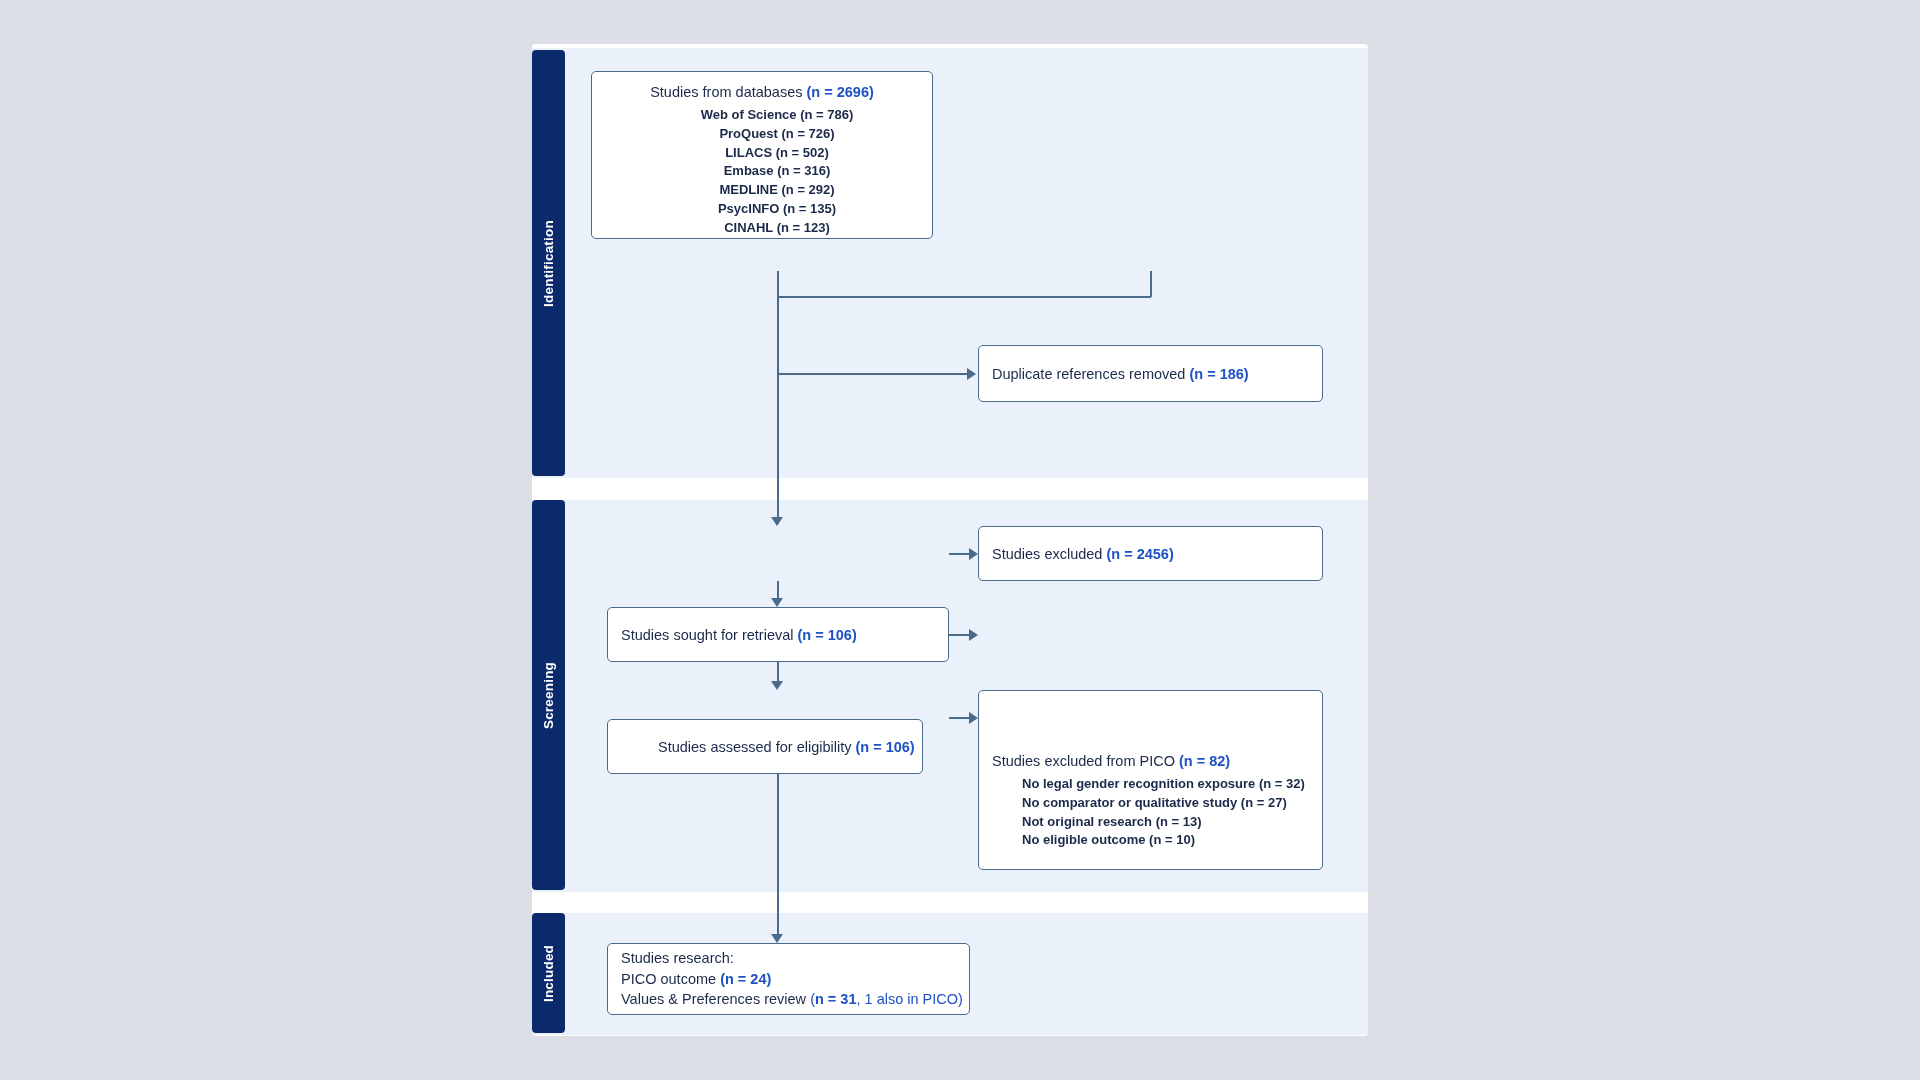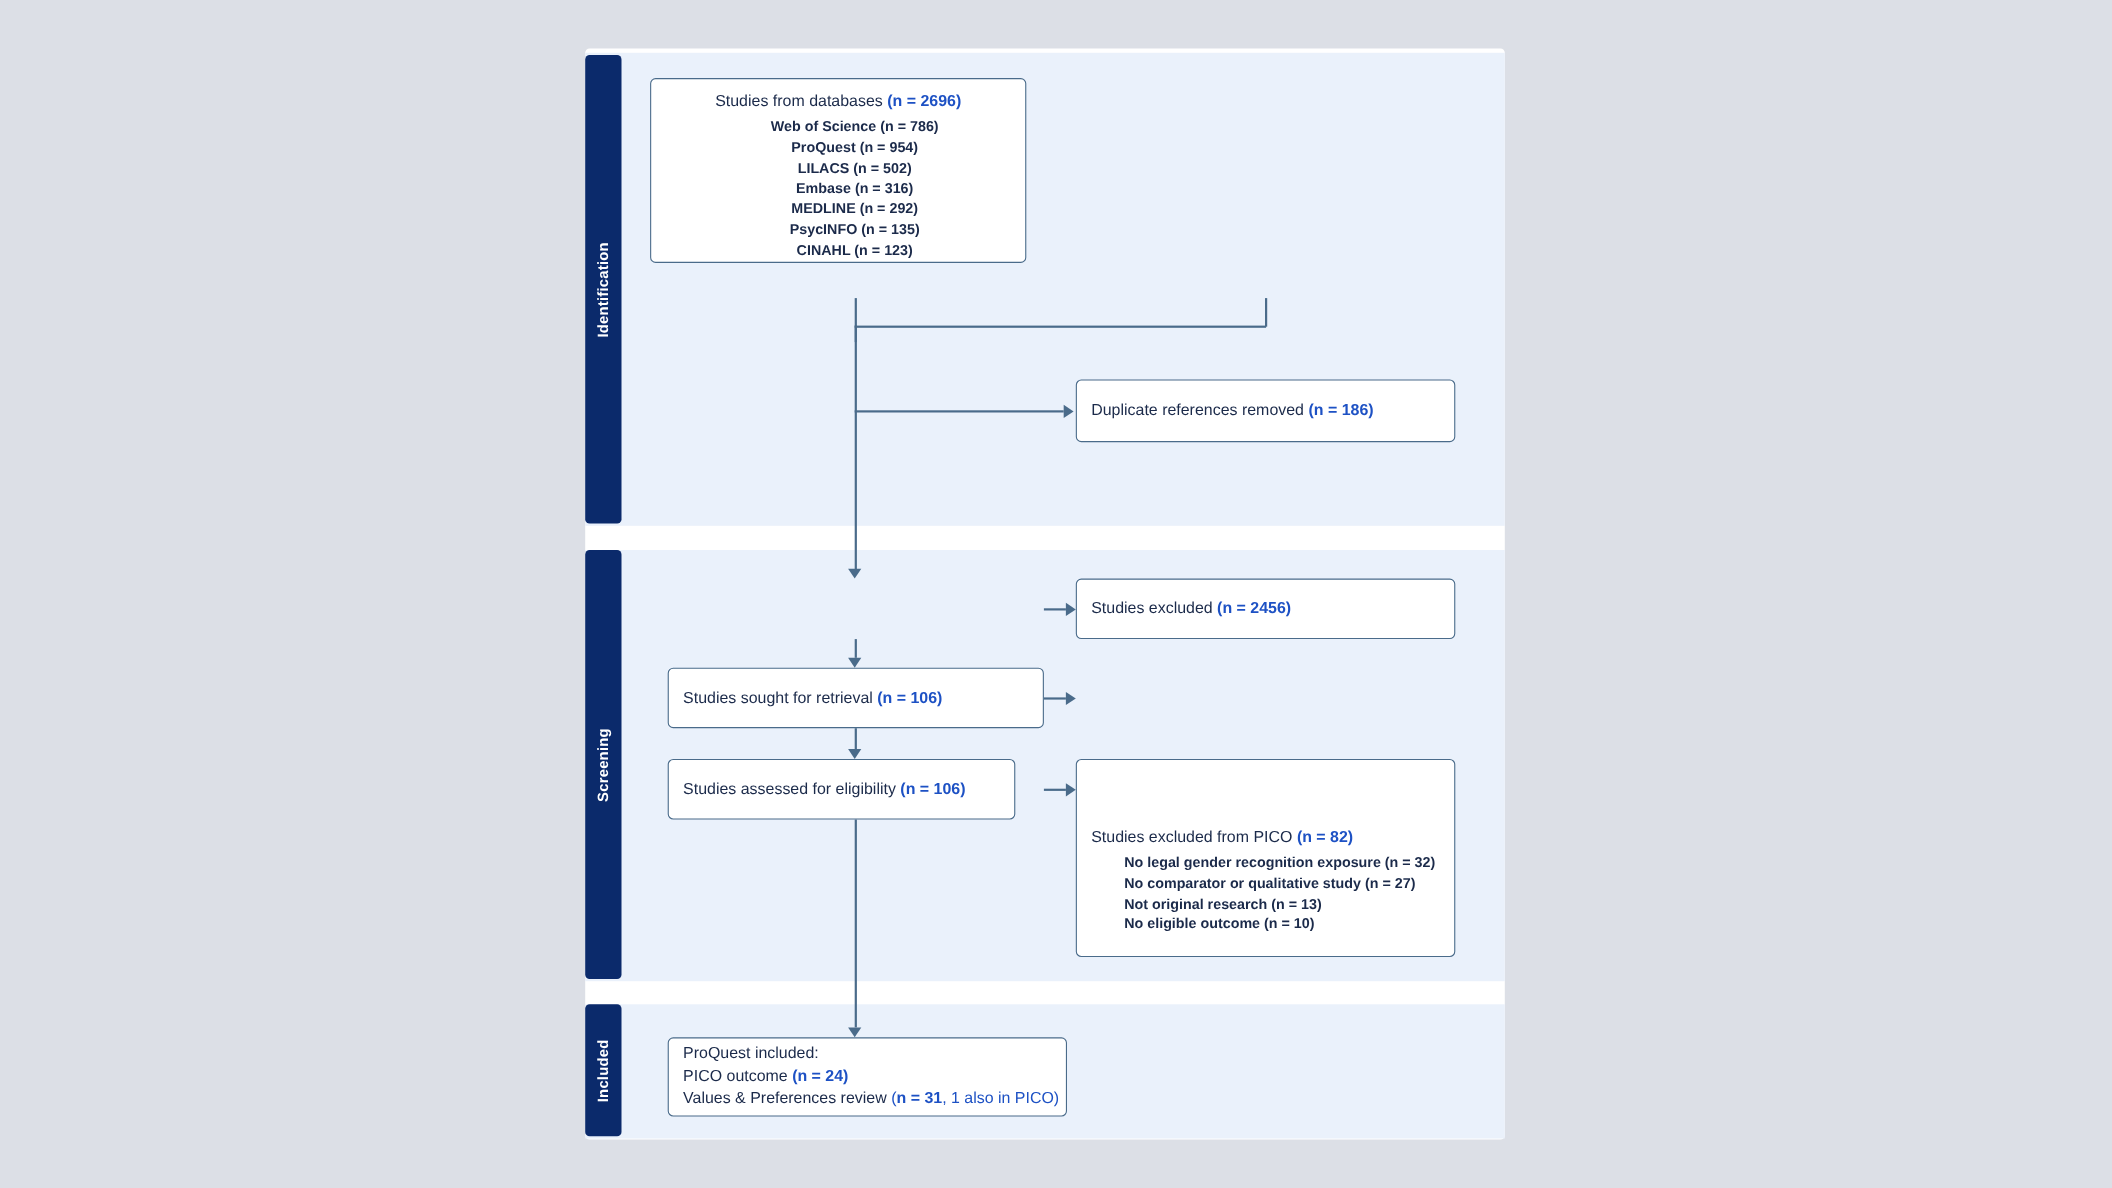--- a/index.html
+++ b/index.html
@@ -109,21 +109,21 @@
   }
 
   
   #box-databases      { left: 591px;  top: 71px;  width: 342px; height: 168px; text-align: center; }
   #box-other-sources  { left: 978px;  top: 71px;  width: 345px; height: 200px; }
   #box-duplicates     { left: 978px;  top: 345px; width: 345px; height: 57px; }
   #box-screened       { left: 607px;  top: 526px; width: 342px; height: 55px; }
   #box-excluded       { left: 978px;  top: 526px; width: 345px; height: 55px; }
   #box-sought         { left: 607px;  top: 607px; width: 342px; height: 55px; }
   #box-not-retrieved  { left: 978px;  top: 607px; width: 345px; height: 55px; }
-  #box-eligibility    { left: 607px;  top: 690px; width: 316px; height: 55px; }
+  #box-eligibility    { left: 607px;  top: 719px; width: 316px; height: 55px; padding-left: 37px; }
   #box-pico-excluded  { left: 978px;  top: 690px; width: 345px; height: 180px; }
   #box-included       { left: 607px;  top: 943px; width: 363px; height: 72px; }
 
   
   .ln {
     position: absolute;
     background: #4a6b8a;
   }
   .ln.v { width: 1.8px; }
   .ln.h { height: 1.8px; }
@@ -194,21 +194,21 @@
   <div class="arrow-right" style="left:969px; top:712px;"></div>
 
   <div class="ln v" style="left:777px; top:745px; height:189px;"></div>
   <div class="arrow-down" style="left:771px; top:934px;"></div>
 
   <div class="box" id="box-databases">
     <div class="box-inner">
       <div class="hdr"><span>Studies from databases </span><span class="nbold">(n = 2696)</span></div>
       <ul class="sublist">
         <li>Web of Science (n = 786)</li>
-        <li>ProQuest (n = 954)</li>
+        <li>ProQuest (n = 726)</li>
         <li>LILACS (n = 502)</li>
         <li>Embase (n = 316)</li>
         <li>MEDLINE (n = 292)</li>
         <li>PsycINFO (n = 135)</li>
         <li>CINAHL (n = 123)</li>
       </ul>
     </div>
   </div>
 
 
@@ -245,19 +245,19 @@
         <li>No legal gender recognition exposure (n = 32)</li>
         <li>No comparator or qualitative study (n = 27)</li>
         <li>Not original research (n = 13)</li>
         <li>No eligible outcome (n = 10)</li>
       </ul>
     </div>
   </div>
 
   <div class="box center" id="box-included">
     <div class="box-inner">
-      <div class="hdr">ProQuest included:</div>
+      <div class="hdr">Studies research:</div>
       <div class="hdr"><span>PICO outcome </span><span class="nbold">(n = 24)</span></div>
       <div class="hdr"><span>Values &amp; Preferences review </span><span class="nplain">(</span><span class="nbold">n = 31</span><span class="nplain">, 1 also in PICO)</span></div>
     </div>
   </div>
 
 </div>
 
 </body></html>

